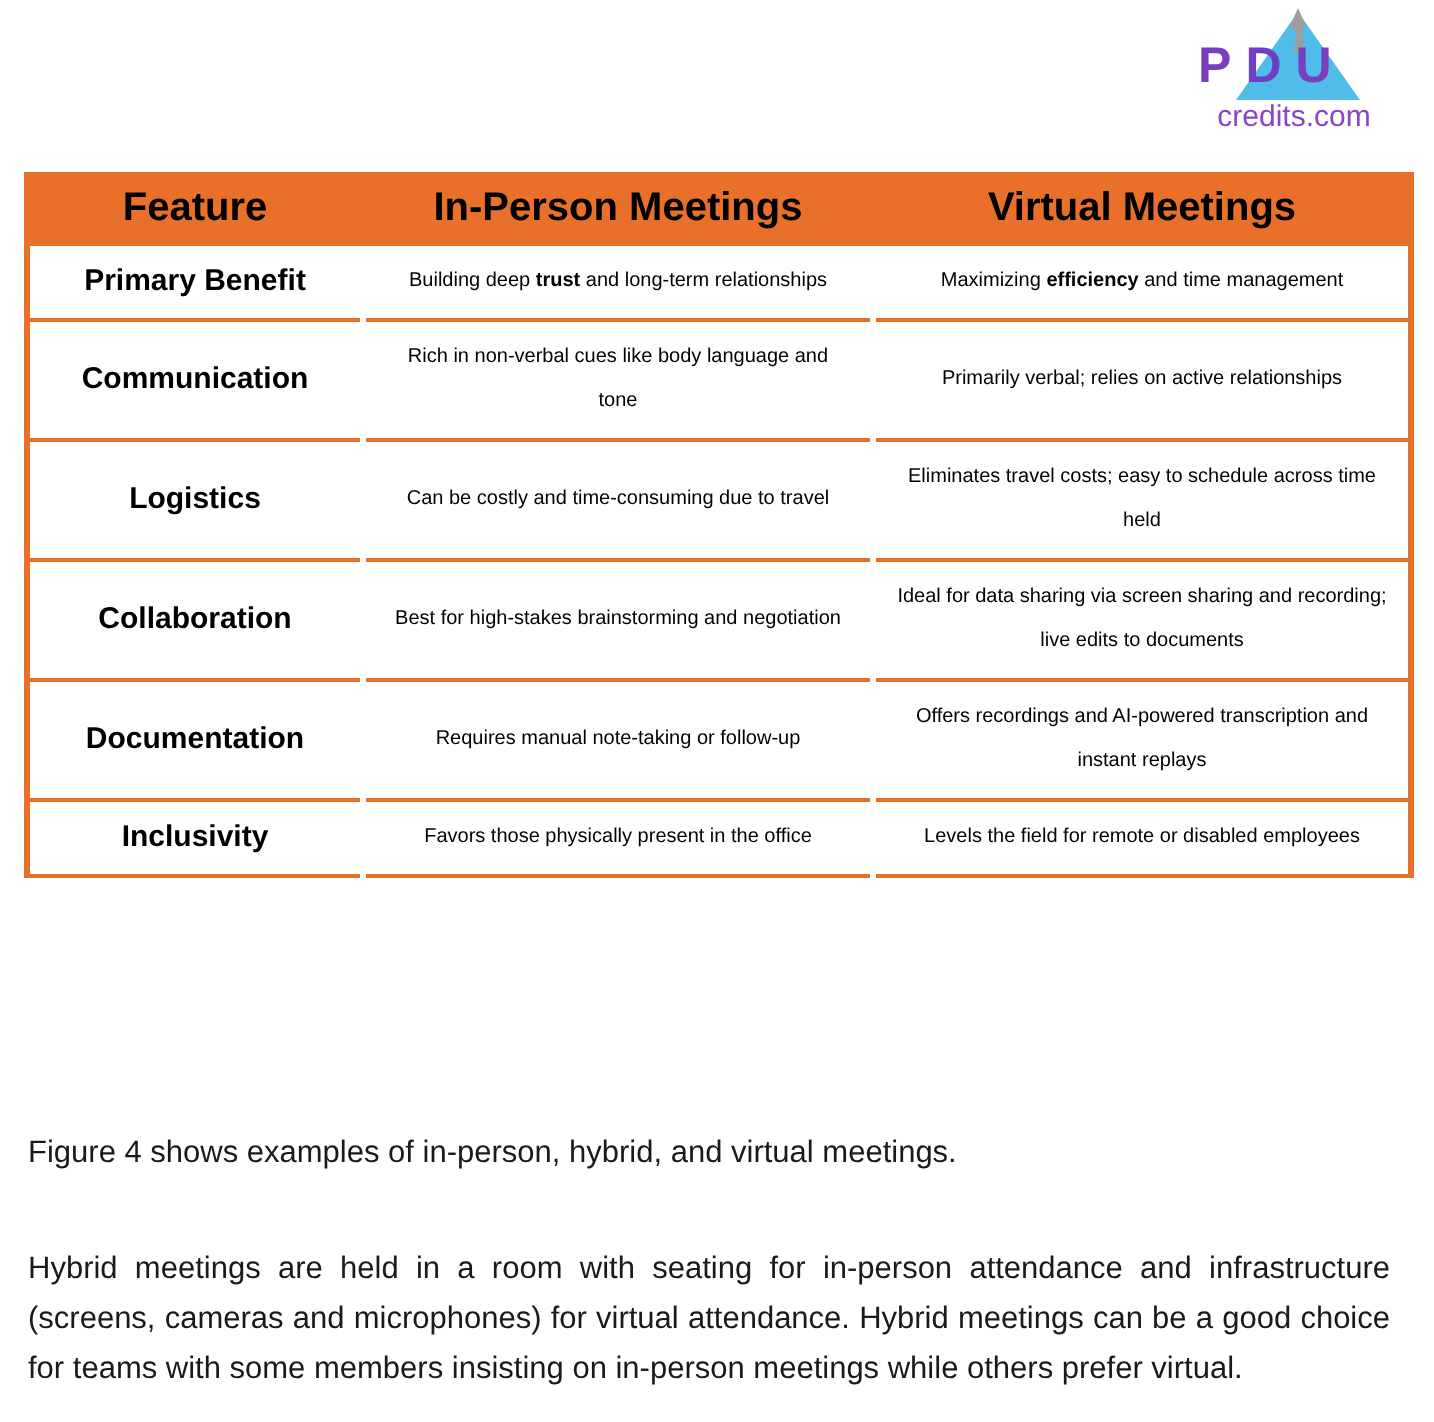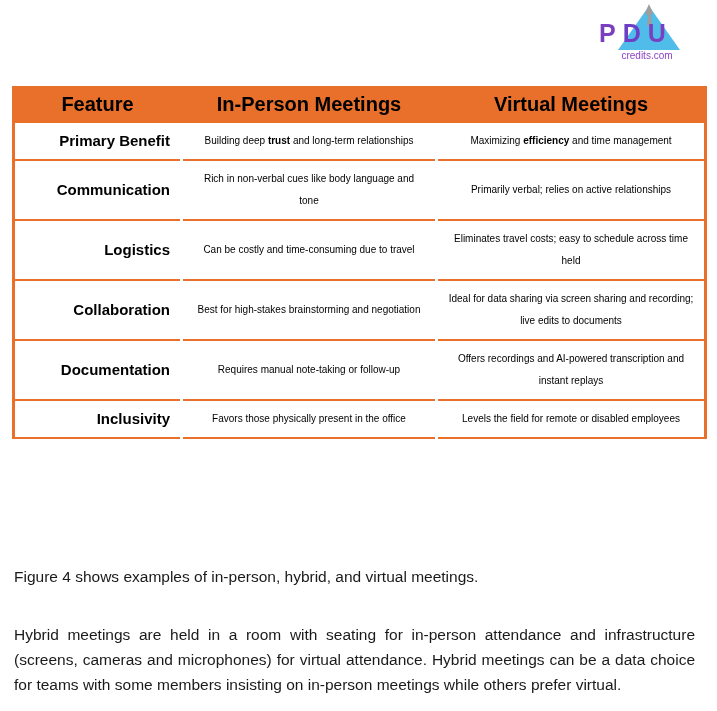--- a/index.html
+++ b/index.html
@@ -59,21 +59,21 @@
   }
   .logo-letters .mid {
     color: #6C3FC4;
   }
   .logo-domain {
     position: absolute;
     left: 0;
     top: 46px;
     width: 110px;
     text-align: center;
-    font-size: 10px;
+    font-size: 15px;
     color: #8B44C8;
     letter-spacing: 0px;
   }
 
   
   .cmp-table {
     position: absolute;
     left: 12px;
     top: 86px;
     width: 695px;
@@ -111,21 +111,21 @@
   }
   .col-feature { width: 168px; }
   .col-inperson { width: 255px; }
   .col-virtual { width: 269px; }
 
   .cmp-table tbody tr td {
     border-left-color: #E8702A;
     border-right-color: #E8702A;
   }
   
-  .cmp-table tbody td.feature-cell { border-right-color: #ffffff; text-align: right; }
+  .cmp-table tbody td.feature-cell { border-right-color: #ffffff; }
   .cmp-table tbody td.mid-cell { border-left-color: #ffffff; border-right-color: #ffffff; }
   .cmp-table tbody td.last-cell { border-left-color: #ffffff; }
 
   .cmp-table thead th { border-left-color: #E8702A; border-right-color: #E8702A; }
 
   
   .para {
     position: absolute;
     left: 14px;
     width: 681px;
@@ -203,13 +203,13 @@
     <tr>
       <td class="feature-cell">Inclusivity</td>
       <td class="mid-cell">Favors those physically present in the office</td>
       <td class="last-cell">Levels the field for remote or disabled employees</td>
     </tr>
 
   </tbody>
 </table>
 
 <p class="para para-figure">Figure 4 shows examples of in-person, hybrid, and virtual meetings.</p>
-<p class="para para-hybrid">Hybrid meetings are held in a room with seating for in-person attendance and infrastructure (screens, cameras and microphones) for virtual attendance. Hybrid meetings can be a data choice for teams with some members insisting on in-person meetings while others prefer virtual.</p>
+<p class="para para-hybrid">Hybrid meetings are held in a room with seating for in-person attendance and infrastructure (screens, cameras and microphones) for virtual attendance. Hybrid meetings can be a good choice for teams with some members insisting on in-person meetings while others prefer virtual.</p>
 
 </body></html>

